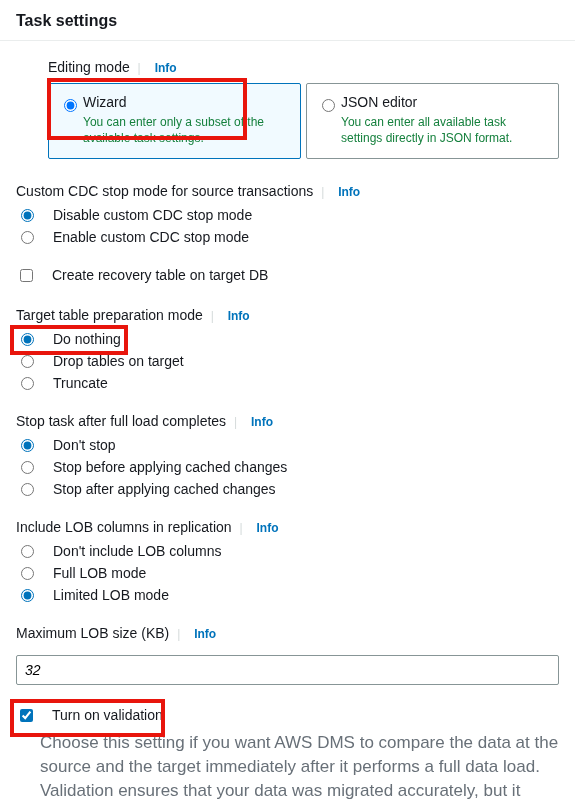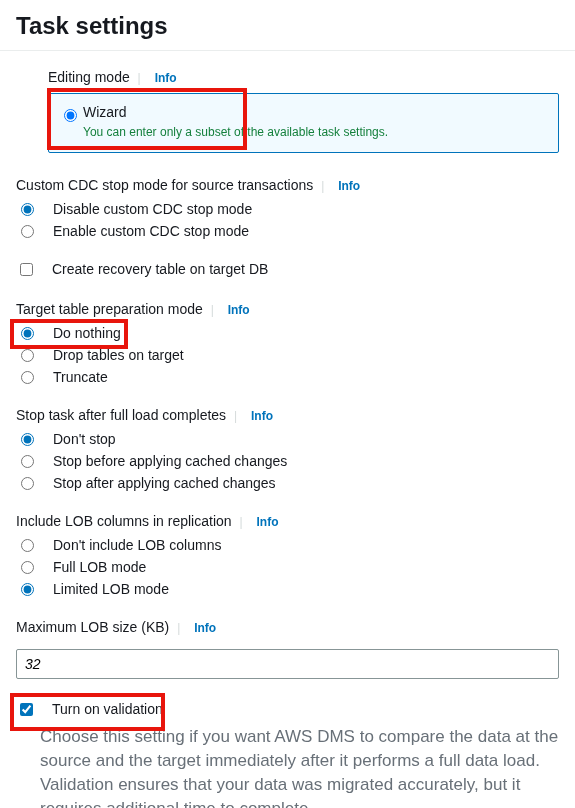--- a/index.html
+++ b/index.html
@@ -5,21 +5,21 @@
   * { box-sizing: border-box; }
   body {
     margin: 0;
     font-family: "Amazon Ember", "Helvetica Neue", Arial, sans-serif;
     color: #16191f;
     background: #fff;
     width: 575px;
     padding: 12px 16px 24px;
   }
   h2.page-title {
-    font-size: 24px;
+    font-size: 16px;
     font-weight: 700;
     margin: 0 0 10px;
   }
   hr.sep {
     border: none;
     border-top: 1px solid #eaeded;
     margin: 0 -16px 18px;
   }
   .section-label {
     font-size: 14px;
@@ -122,20 +122,27 @@
   </p>
   <div class="cards">
     <div class="card selected" style="position:relative;">
       <input type="radio" class="card-radio" name="em" checked="" style="">
       <div class="card-body">
         <p class="card-title">Wizard</p>
         <p class="card-desc">You can enter only a subset of the available task settings.</p>
       </div>
       <div class="highlight" style="left:-2px;top:-6px;width:200px;height:62px;"></div>
     </div>
+    <div class="card">
+      <input type="radio" class="card-radio" name="em" style="">
+      <div class="card-body">
+        <p class="card-title">JSON editor</p>
+        <p class="card-desc">You can enter all available task settings directly in JSON format.</p>
+      </div>
+    </div>
   </div>
 </div>
 
 <div class="block">
   <p class="section-label">
     <span>Custom CDC stop mode for source transactions</span>
     <span class="info-sep">|</span>
     <span class="info-link">Info</span>
   </p>
   <label class="radio-option">

